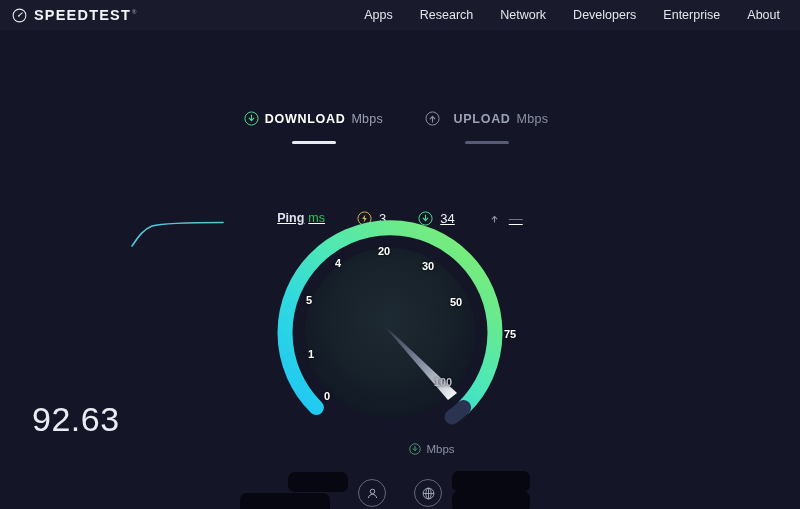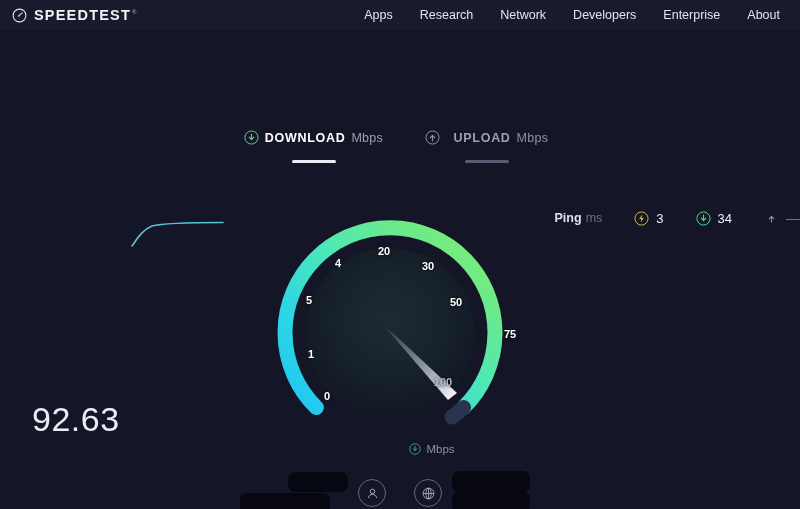--- a/index.html
+++ b/index.html
@@ -31,43 +31,43 @@
   }
 
   
   .stage { position:absolute; top:30px; left:0; width:800px; height:479px; }
 
   
   .mini-graph { position:absolute; left:130px; top:188px; width:95px; height:30px; }
 
   
   .tabs {
-    position:absolute; left:0; top:100px; width:800px;
+    position:absolute; left:0; top:81px; width:800px;
     display:flex; justify-content:center; align-items:flex-start; gap:36px;
   }
   .tab { width:137px; display:flex; flex-direction:column; align-items:center; cursor:pointer; }
   .tab-head { display:flex; align-items:center; gap:6px; }
   .tab-label { font-size:12.5px; font-weight:bold; letter-spacing:.7px; }
   .tab-unit { font-size:12.5px; letter-spacing:.3px; }
   .tab.active .tab-label { color:#ffffff; }
   .tab.active .tab-unit { color:#9aa0b4; }
   .tab.idle .tab-label { color:#9ba1b5; font-weight:bold;margin-left:8px; }
   .tab.idle .tab-unit { color:#8b91a6; }
   .tab-dash { margin-top:15px; height:3px; border-radius:2px; }
   .tab.active .tab-dash { width:44px; background:#e9ecf4; }
   .tab.idle .tab-dash { width:44px; background:#555c73; }
 
   
   .ping-row {
     position:absolute; left:0; top:180px; width:800px;
-    display:flex; justify-content:flex-end; align-items:center; gap:0;
+    display:flex; justify-content:center; align-items:center; gap:0;text-decoration:underline;
   }
   .ping-inner { display:flex; align-items:center; }
   .ping-label { font-size:12.5px; font-weight:bold; color:#dfe2ec; }
-  .ping-unit { font-size:12.5px; color:#737373; margin-left:4px; }
+  .ping-unit { font-size:12.5px; color:#22c55e; margin-left:4px; }
   .stat { display:flex; align-items:center; gap:7px; margin-left:32px; }
   .stat-val { font-size:13px; color:#eef0f6; }
   .dash-val { color:#6f7488; font-size:14px; }
 
   
   .gauge-wrap { position:absolute; left:276px; top:190px; width:248px; height:215px; }
   .gauge-svg { display:block; }
 
   .tick {
     position:absolute; font-size:11px; font-weight:bold; color:#ffffff;

